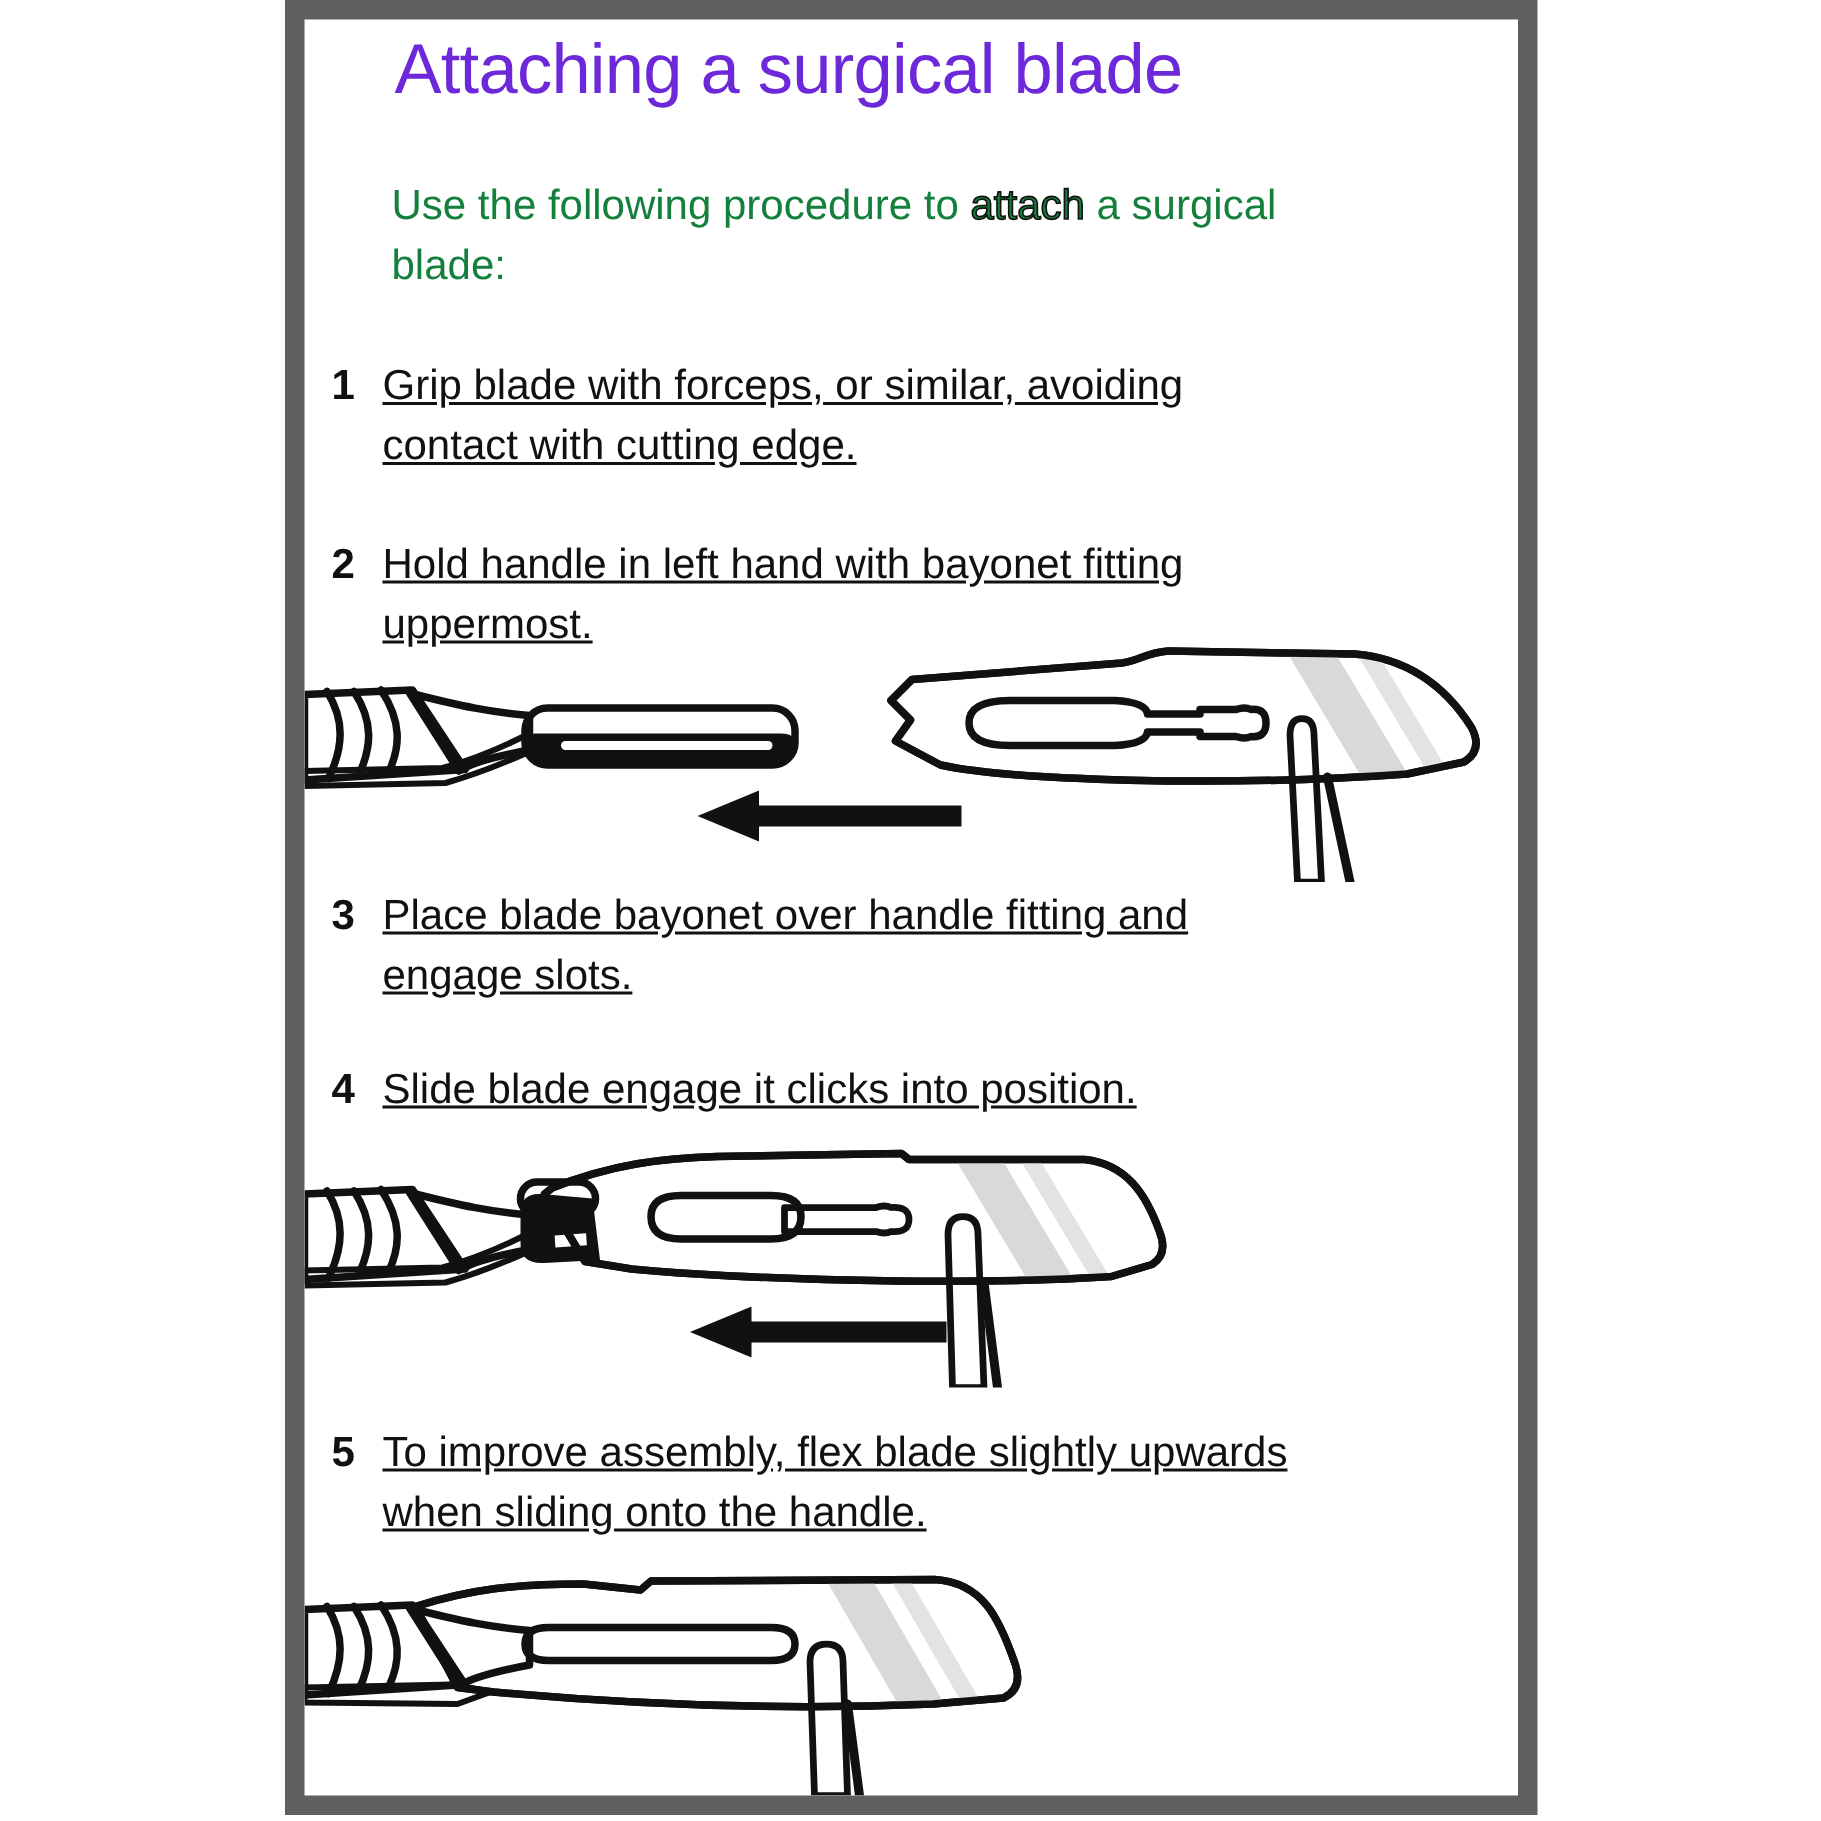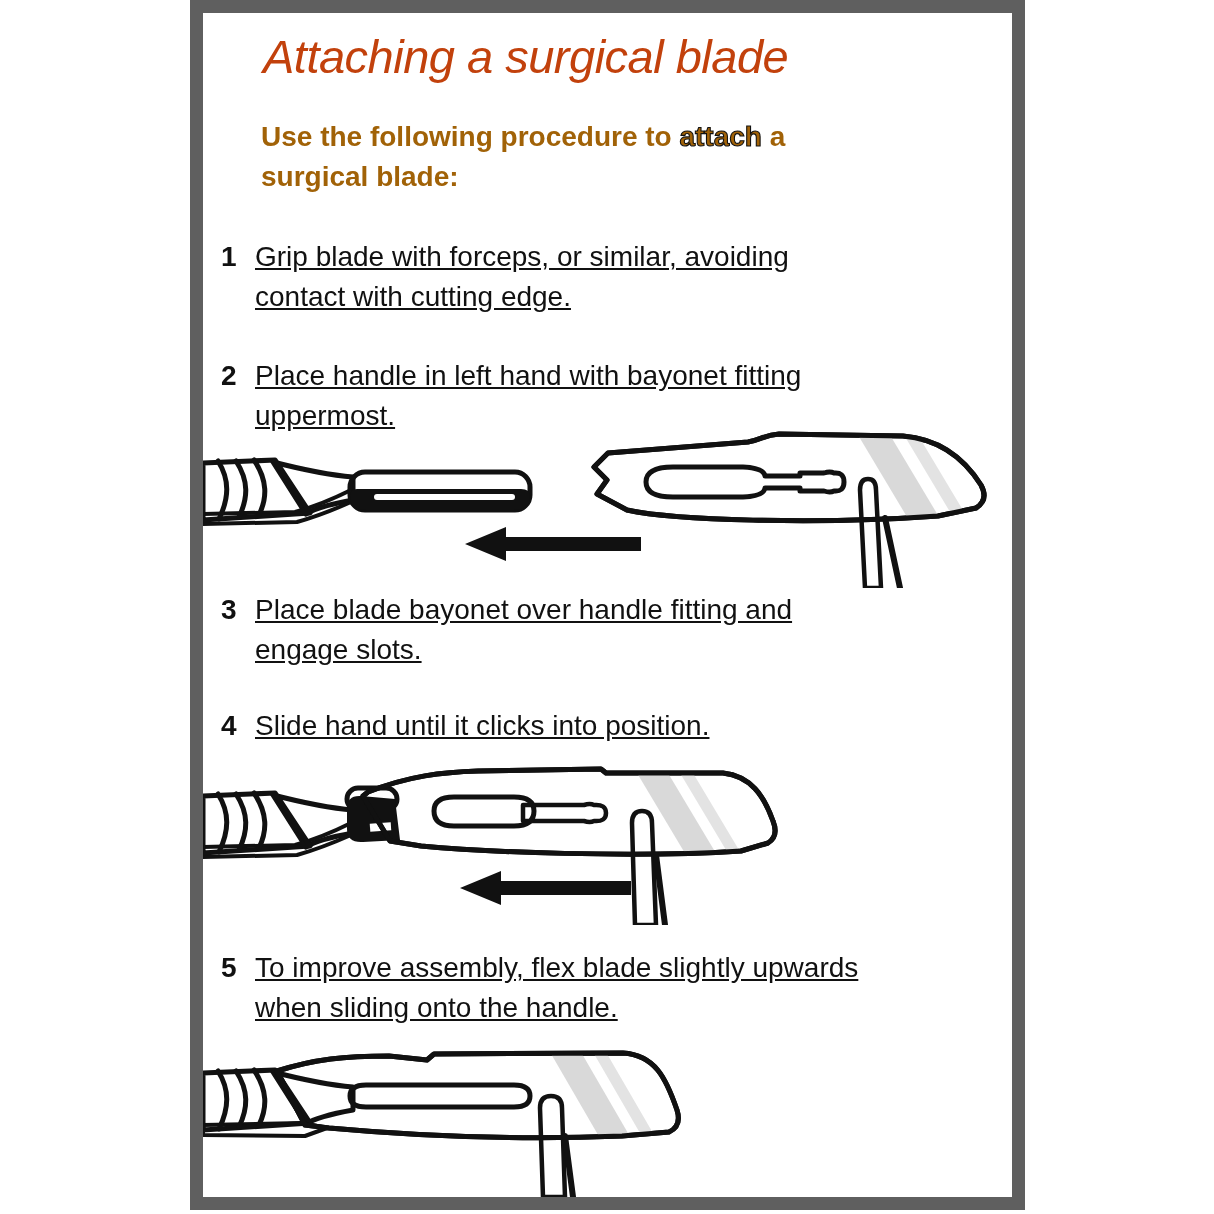--- a/index.html
+++ b/index.html
@@ -7,27 +7,27 @@
     width:1214px;height:1214px;position:relative;background:#ffffff;
     font-family:"Liberation Sans", sans-serif;color:#111;
     overflow:hidden;
   }
   .page-frame{
     position:absolute;left:190px;top:0;width:835px;height:1210px;
     box-sizing:border-box;border:13px solid #5f5f5f;background:#ffffff;
   }
   .page-inner{position:relative;width:809px;height:1184px;overflow:hidden;}
   .doc-title{
-    position:absolute;left:60px;top:18px;
-    font-size:47px;line-height:1.1;font-style:italic;font-weight:400;
-    color:#c2410c;white-space:nowrap;letter-spacing:-0.5px;
+    position:absolute;left:60px;top:7px;
+    font-size:47px;line-height:1.1;font-weight:400;
+    color:#6d28d9;white-space:nowrap;letter-spacing:-0.5px;
   }
   .intro{
     position:absolute;left:58px;top:104px;width:615px;
-    font-size:28px;line-height:40px;font-weight:700;color:#a16207;
+    font-size:28px;line-height:40px;font-weight:400;color:#15803d;
   }
   .intro .xb{-webkit-text-stroke:1.1px #111;}
   .step{
     position:absolute;left:18px;display:flex;align-items:flex-start;
     font-size:28px;line-height:40px;color:#111;
   }
   .step .num{flex:0 0 34px;width:34px;font-weight:700;}
   .step .txt{width:615px;text-decoration:underline;}
   .step1{top:224px;} .step2{top:343px;} .step3{top:577px;}
   .step4{top:693px;} .step5{top:935px;}
@@ -44,29 +44,29 @@
     <div class="doc-title">Attaching a surgical blade</div>
 
     <div class="intro"><span>Use the following procedure to </span><span class="xb">attach</span><span> a surgical blade:</span></div>
 
     <div class="step step1">
       <span class="num">1</span>
       <span class="txt">Grip blade with forceps, or similar, avoiding contact with cutting edge.</span>
     </div>
     <div class="step step2">
       <span class="num">2</span>
-      <span class="txt">Place handle in left hand with bayonet fitting uppermost.</span>
+      <span class="txt">Hold handle in left hand with bayonet fitting uppermost.</span>
     </div>
     <div class="step step3">
       <span class="num">3</span>
       <span class="txt">Place blade bayonet over handle fitting and engage slots.</span>
     </div>
     <div class="step step4">
       <span class="num">4</span>
-      <span class="txt">Slide hand until it clicks into position.</span>
+      <span class="txt">Slide blade engage it clicks into position.</span>
     </div>
     <div class="step step5">
       <span class="num">5</span>
       <span class="txt">To improve assembly, flex blade slightly upwards when sliding onto the handle.</span>
     </div>
 
     <svg class="ill ill1" width="809" height="158" viewBox="0 0 809 158" role="img" aria-label="Scalpel handle with exposed bayonet fitting; detached blade held by forceps; arrow pointing left toward handle">
       <defs>
         <clipPath id="bc1">
             <path d="M405,23 L545,12 C558,10 561,5 576,4 L700,6 C736,9 761,28 778,55 Q786,70 773,78 L735,86 C610,95 470,90 424,80 L394,64 L404,50 L391,37 Z"></path>

